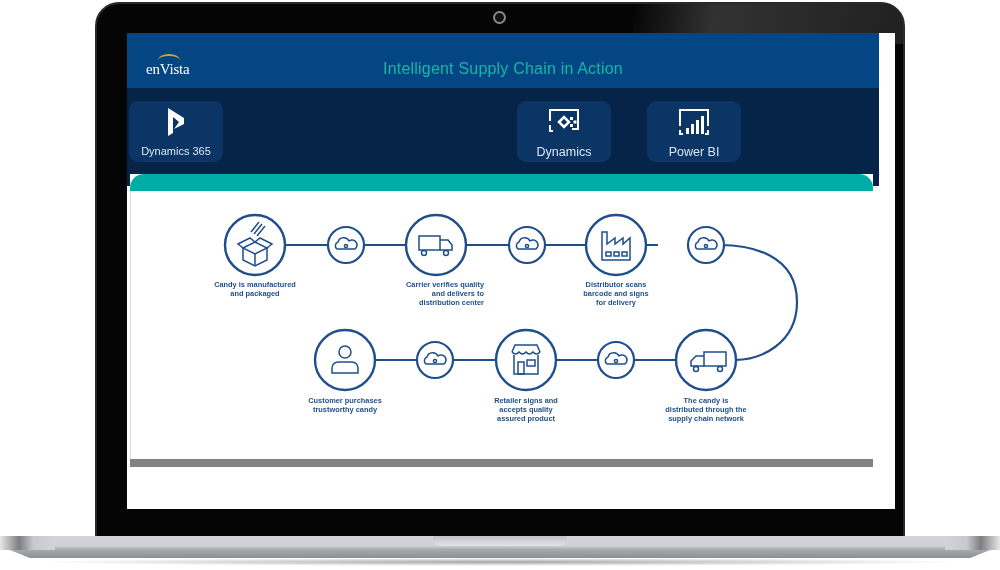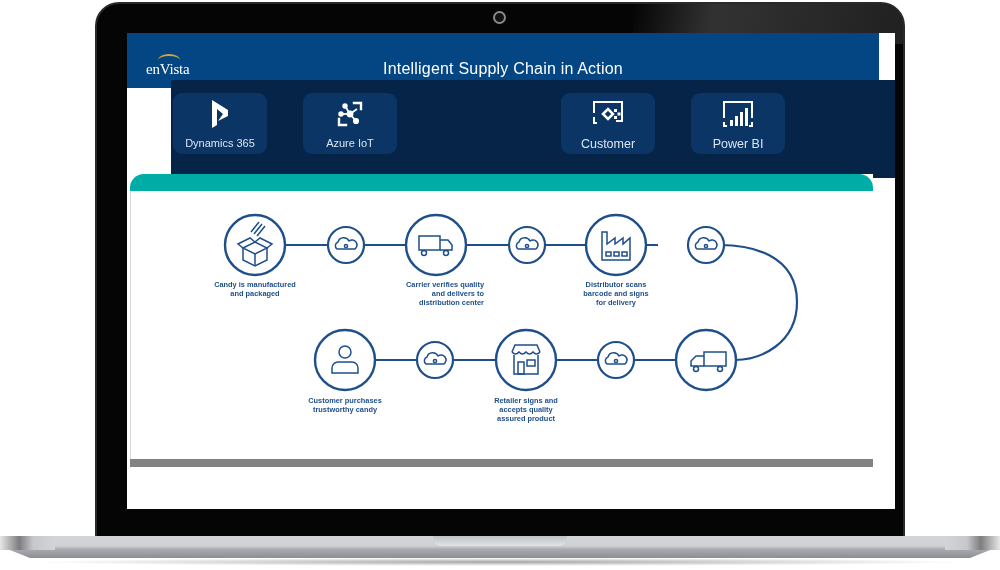--- a/index.html
+++ b/index.html
@@ -30,26 +30,25 @@
   .logo {
     position: absolute; left: 19px; top: 28px; font-family: "Liberation Serif", serif;
     font-size: 15px; color: #ffffff; letter-spacing: -0.2px;
   }
   .logo-arc {
     position: absolute; left: 31px; top: 21px; width: 22px; height: 12px;
     border-top: 2px solid #d8a630; border-radius: 50% 50% 0 0;
   }
   .title {
     position: absolute; left: 0; width: 752px; top: 27px; text-align: center;
-    color: #ffffff; font-size: 16px; letter-spacing: 0.2px;
+    color: #14b8a6; font-size: 16px; letter-spacing: 0.2px;
   }
   .apps {
-    position: absolute; left: 0; top: 47px; width: 752px; height: 98px;
+    position: absolute; left: 0; top: 55px; width: 752px; height: 98px;
     background: #062348;
-    margin-left: 44px;
   }
   .app {
     position: absolute; top: 13px; width: 94px; height: 61px;
     background: #0a3565; border-radius: 9px; color: #e6eef7;
   }
   .app .ico { position: absolute; left: 0; right: 0; top: 4px; height: 34px; display: flex; justify-content: center; align-items: center; }
   .app .lbl { position: absolute; left: 0; right: 0; bottom: 5px; text-align: center; font-size: 11px; color: #dbe5f0; }
   .app.big .lbl { font-size: 12.5px; bottom: 3px; }
   .panel {
     position: absolute; left: 3px; top: 141px; width: 743px; height: 293px;
@@ -104,55 +103,34 @@
 
       <div class="app" style="left:2px;">
         <div class="ico">
           <svg width="22" height="30" viewBox="0 0 22 30">
             <path d="M3 1 L19 11 L19 17 L9 22 L14 15 L8 10 L8 26 L3 29 Z" fill="#ffffff"></path>
           </svg>
         </div>
         <div class="lbl">Dynamics 365</div>
       </div>
 
-      <div class="app" style="left:132px;">
-        <div class="ico">
-          <svg width="30" height="28" viewBox="0 0 30 28">
-            <g stroke="#fff" stroke-width="2.4" fill="none" stroke-linecap="square">
-              <path d="M19 3 L26 3 L26 9"></path>
-                <path d="M4 19 L4 25 L11 25"></path>
-            </g>
-            <g stroke="#fff" stroke-width="1.8" fill="#fff">
-              <line x1="15" y1="14" x2="6" y2="14"></line>
-                <line x1="15" y1="14" x2="10" y2="6"></line>
-              <line x1="15" y1="14" x2="21" y2="21"></line>
-                <line x1="15" y1="14" x2="22" y2="9"></line>
-              <circle cx="15" cy="14" r="2.5"></circle>
-                <circle cx="6" cy="14" r="1.8"></circle>
-                <circle cx="10" cy="6" r="1.8"></circle>
-                <circle cx="21" cy="21" r="2.2"></circle>
-            </g>
-          </svg>
-        </div>
-        <div class="lbl">Azure IoT</div>
-      </div>
 
 
       <div class="app big" style="left:390px;">
         <div class="ico">
           <svg width="40" height="30" viewBox="0 0 40 30">
             <path d="M6 14 L6 3 L34 3 L34 22 L28 22" stroke="#fff" stroke-width="2" fill="none"></path>
             <path d="M6 18 L6 24 L9 24" stroke="#fff" stroke-width="2" fill="none"></path>
             <path d="M15 15 L20 10 L25 15 L20 20 Z" stroke="#fff" stroke-width="2.5" fill="none"></path>
             <rect x="26" y="10" width="3" height="3" fill="#fff"></rect>
               <rect x="26" y="17" width="3" height="3" fill="#fff"></rect>
               <rect x="29.5" y="13.5" width="3" height="3" fill="#fff"></rect>
           </svg>
         </div>
-        <div class="lbl">Customer</div>
+        <div class="lbl">Dynamics</div>
       </div>
 
       <div class="app big" style="left:520px;">
         <div class="ico">
           <svg width="40" height="32" viewBox="0 0 40 32">
             <path d="M6 20 L6 4 L34 4 L34 20" stroke="#fff" stroke-width="2" fill="none"></path>
             <path d="M6 24 L6 28 L9 28" stroke="#fff" stroke-width="2" fill="none"></path>
             <path d="M34 24 L34 28 L31 28" stroke="#fff" stroke-width="2" fill="none"></path>
             <rect x="12" y="22" width="3" height="6" fill="#fff"></rect>
               <rect x="17" y="18" width="3" height="10" fill="#fff"></rect>
@@ -263,20 +241,25 @@
       <div class="step-text" style="left:234px; top:106px;text-align:right;">
         <div>Carrier verifies quality</div>
         <div>and delivers to</div>
         <div>distribution center</div>
       </div>
       <div class="step-text" style="left:426px; top:106px;">
         <div>Distributor scans</div>
         <div>barcode and signs</div>
         <div>for delivery</div>
       </div>
+      <div class="step-text" style="left:516px; top:222px;">
+        <div>The candy is</div>
+        <div>distributed through the</div>
+        <div>supply chain network</div>
+      </div>
       <div class="step-text" style="left:336px; top:222px;">
         <div>Retailer signs and</div>
         <div>accepts quality</div>
         <div>assured product</div>
       </div>
       <div class="step-text" style="left:155px; top:222px;">
         <div>Customer purchases</div>
         <div>trustworthy candy</div>
       </div>
 

